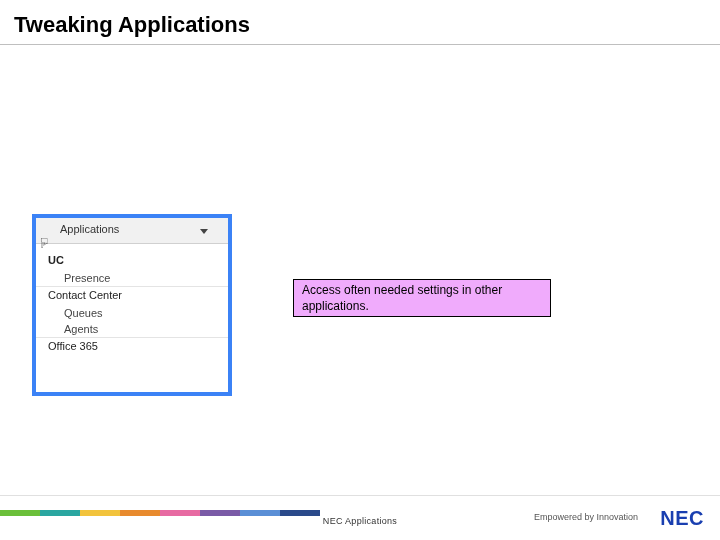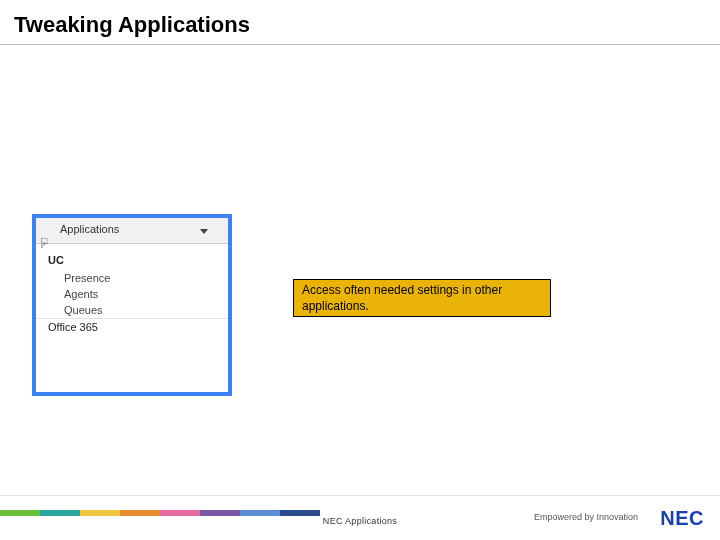--- a/index.html
+++ b/index.html
@@ -16,21 +16,21 @@
   .dd-header-label { position: absolute; left: 24px; top: 5px; font-size: 11px; color: #333; }
   .dd-caret { position: absolute; right: 20px; top: 11px; width: 0; height: 0; border-left: 4px solid transparent; border-right: 4px solid transparent; border-top: 5px solid #444; }
   .dd-cursor { position: absolute; left: 4px; top: 18px; font-size: 14px; line-height: 1; color: #000; transform: scaleX(-1); }
   .dd-body { padding: 6px 0 0 0; }
   .dd-section { padding: 2px 12px 4px 12px; font-size: 11px; color: #222; border-top: 1px solid #e4e4e4; }
   .dd-section:first-child { border-top: none; padding-top: 4px; }
   .dd-sub { padding: 2px 12px 2px 28px; font-size: 11px; color: #444; }
   .dd-section-uc { font-weight: 600; }
 
   
-  .callout { position: absolute; top: 279px; left: 293px; width: 258px; height: 38px; border: 1px solid #000; background: #eab308; padding: 3px 8px; font-size: 12px; line-height: 1.3; }
+  .callout { position: absolute; top: 279px; left: 293px; width: 258px; height: 38px; border: 1px solid #000; background: #f0abfc; padding: 3px 8px; font-size: 12px; line-height: 1.3; }
 
   
   .footer-stripe { position: absolute; left: 0; bottom: 24px; width: 320px; height: 6px; display: flex; }
   .footer-stripe div { flex: 1; }
   .s-green  { background: #6bbf3a; }
   .s-teal   { background: #2aa6a0; }
   .s-yellow { background: #f2c33c; }
   .s-orange { background: #e88a2e; }
   .s-pink   { background: #e76aa2; }
   .s-purple { background: #7a5aa6; }
@@ -54,22 +54,23 @@
 
   <div class="dropdown-box">
     <div class="dd-header">
       <span class="dd-header-label">Applications</span>
       <span class="dd-caret"></span>
       <span class="dd-cursor">☟</span>
     </div>
     <div class="dd-body">
       <div class="dd-section dd-section-uc">UC</div>
       <div class="dd-sub">Presence</div>
+      <div class="dd-section">Contact Center</div>
+      <div class="dd-sub">Queues</div>
       <div class="dd-sub">Agents</div>
-      <div class="dd-sub">Queues</div>
       <div class="dd-section">Office 365</div>
     </div>
   </div>
 
   <div class="callout">Access often needed settings in other applications.</div>
 
   <div class="footer-line"></div>
   <div class="footer-stripe">
     <div class="s-green"></div>
       <div class="s-teal"></div>

